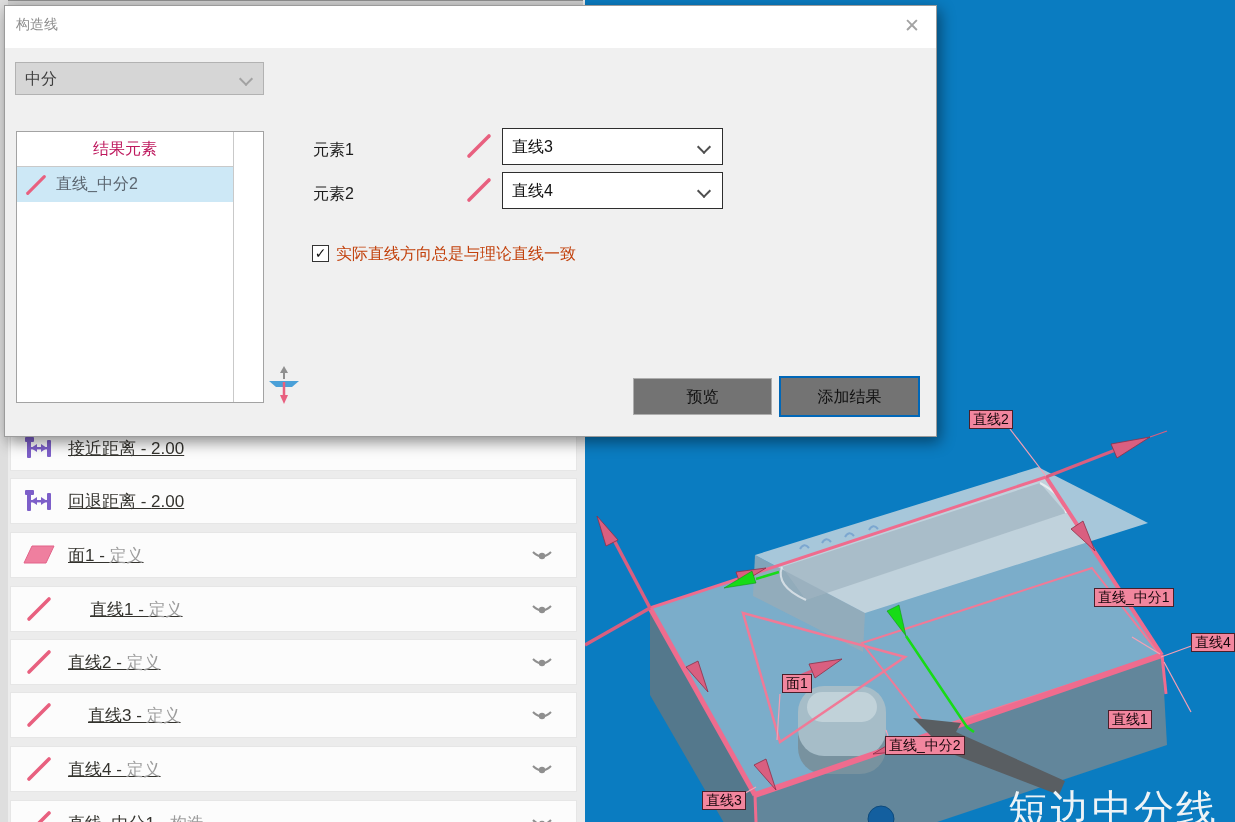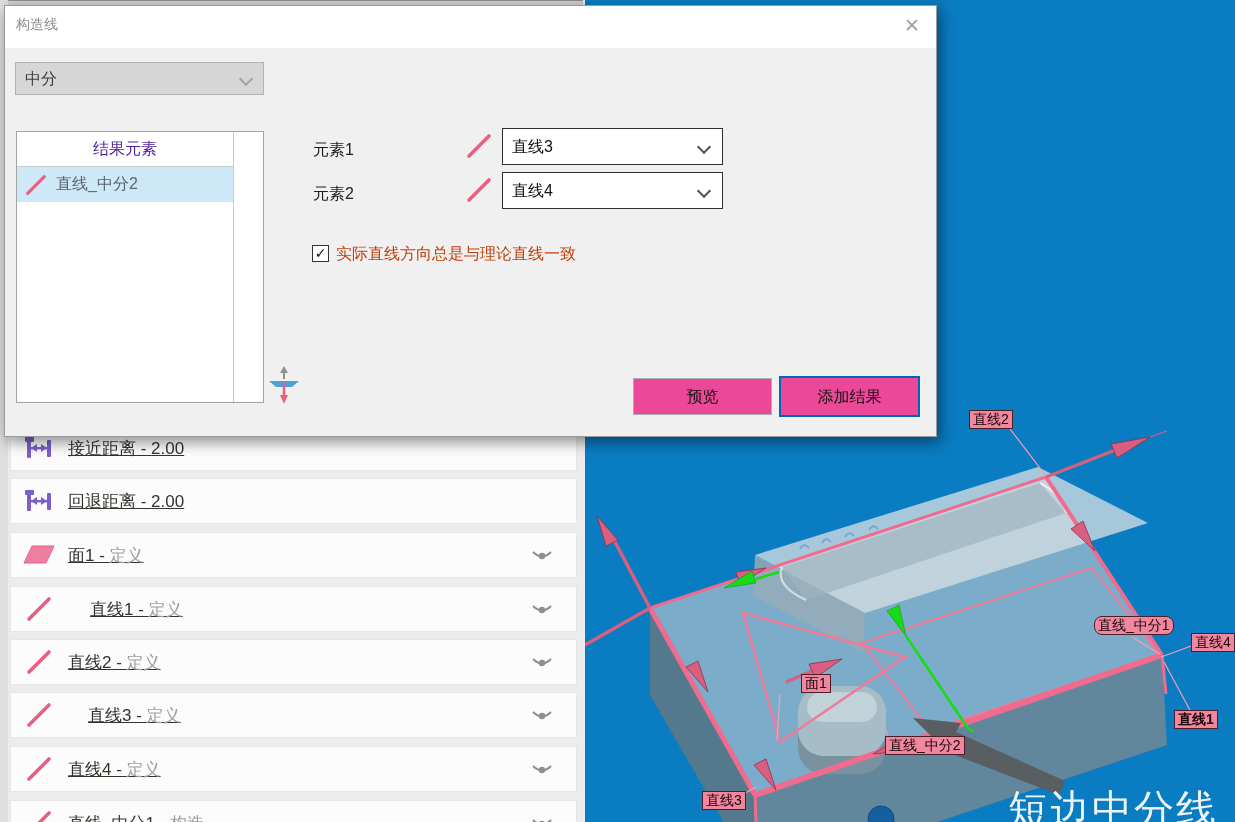--- a/index.html
+++ b/index.html
@@ -25,34 +25,34 @@
   .dlg-title-bar{position:absolute;left:0;top:0;width:100%;height:42px;background:#ffffff;}
   .dlg-title{position:absolute;left:11px;top:10px;font-size:14px;color:#8e8e8e;}
   .dlg-close{position:absolute;right:13px;top:9px;width:22px;height:22px;font-size:19px;color:#a3a3a3;
              text-align:center;line-height:22px;cursor:pointer;}
   .combo-top{position:absolute;left:10px;top:56px;width:249px;height:33px;background:#d6d6d6;border:1px solid #b2b2b2;
              box-sizing:border-box;font-size:16px;color:#3f3f3f;line-height:31px;padding-left:9px;}
   .chv{position:absolute;width:8px;height:8px;border-right:2px solid #a2a2a2;border-bottom:2px solid #a2a2a2;transform:rotate(45deg);}
   .chv.dark{border-color:#4f4f4f;}
   .listbox{position:absolute;left:11px;top:125px;width:248px;height:272px;background:#fff;border:1px solid #a3a3a3;box-sizing:border-box;}
   .list-head{position:absolute;left:0;top:0;width:216px;height:34px;border-bottom:1px solid #c9c9c9;
-             font-size:16px;color:#4c1d95;text-align:center;line-height:34px;}
+             font-size:16px;color:#be185d;text-align:center;line-height:34px;}
   .list-div{position:absolute;left:216px;top:0;width:1px;height:100%;background:#c9c9c9;}
   .list-sel{position:absolute;left:0;top:35px;width:216px;height:35px;background:#cde8f6;display:flex;align-items:center;}
   .list-sel .slash{width:24px;height:24px;margin:0 8px 0 7px;}
   .list-sel .itext{font-size:16px;color:#5c6670;}
   .bisect{position:absolute;left:263px;top:360px;width:32px;height:38px;}
   .el-label{position:absolute;font-size:16px;color:#1c1c1c;}
   .el-slash{position:absolute;width:28px;height:28px;}
   .combo{position:absolute;width:221px;height:37px;background:#fff;border:1px solid #2e2e2e;box-sizing:border-box;
          font-size:16px;color:#111;line-height:35px;padding-left:9px;}
   .chk{position:absolute;left:307px;top:239px;width:17px;height:17px;background:#fff;border:1px solid #333;
        box-sizing:border-box;font-size:14px;line-height:15px;text-align:center;color:#111;}
   .chk-label{position:absolute;left:331px;top:238px;font-size:16px;color:#c2410c;}
-  .btn{position:absolute;background:#ec4899;font-size:16px;color:#111;text-align:center;box-sizing:border-box;cursor:pointer;}
+  .btn{position:absolute;background:#737373;font-size:16px;color:#111;text-align:center;box-sizing:border-box;cursor:pointer;}
   .btn-preview{left:628px;top:372px;width:139px;height:37px;border:1px solid #adadad;line-height:35px;}
   .btn-add{left:774px;top:370px;width:141px;height:41px;border:2px solid #0067b8;line-height:37px;}
 </style>
 </head>
 <body>
 
 <div class="page">
 
   <div class="top-strip"></div>
   <div class="left-rail"></div>
@@ -117,24 +117,24 @@
       <line x1="780" y1="694" x2="777" y2="740"></line>
       <line x1="888" y1="736" x2="886" y2="730"></line>
       <line x1="756" y1="787" x2="740" y2="796"></line>
     </g>
 
     <polygon points="913,718 961,723 956,732 1065,781 1059,795 947,752" fill="#595e62"></polygon>
     <circle cx="881" cy="819" r="13" fill="#135f9f" stroke="#0d4a7c"></circle>
   </svg>
 
   <div class="vlabel" style="left:969px;top:410px;">直线2</div>
-  <div class="vlabel" style="left:1094px;top:616px;border-radius:8px;">直线_中分1</div>
+  <div class="vlabel" style="left:1094px;top:588px;">直线_中分1</div>
   <div class="vlabel" style="left:1191px;top:633px;">直线4</div>
-  <div class="vlabel" style="left:801px;top:674px;">面1</div>
-  <div class="vlabel" style="left:1174px;top:710px;font-weight:bold;">直线1</div>
+  <div class="vlabel" style="left:782px;top:674px;">面1</div>
+  <div class="vlabel" style="left:1108px;top:710px;">直线1</div>
   <div class="vlabel" style="left:885px;top:736px;">直线_中分2</div>
   <div class="vlabel" style="left:702px;top:791px;">直线3</div>
   <div class="caption">短边中分线</div>
 
   <div class="frow" style="top:425px;">
     <svg class="ricon" viewBox="0 0 30 26">
       <g fill="#7d5fc9">
           <rect x="3" y="2" width="4" height="21" rx="1"></rect>
           <rect x="1" y="2" width="9" height="5" rx="1"></rect>
       <rect x="23" y="5" width="4" height="17" rx="1"></rect>

